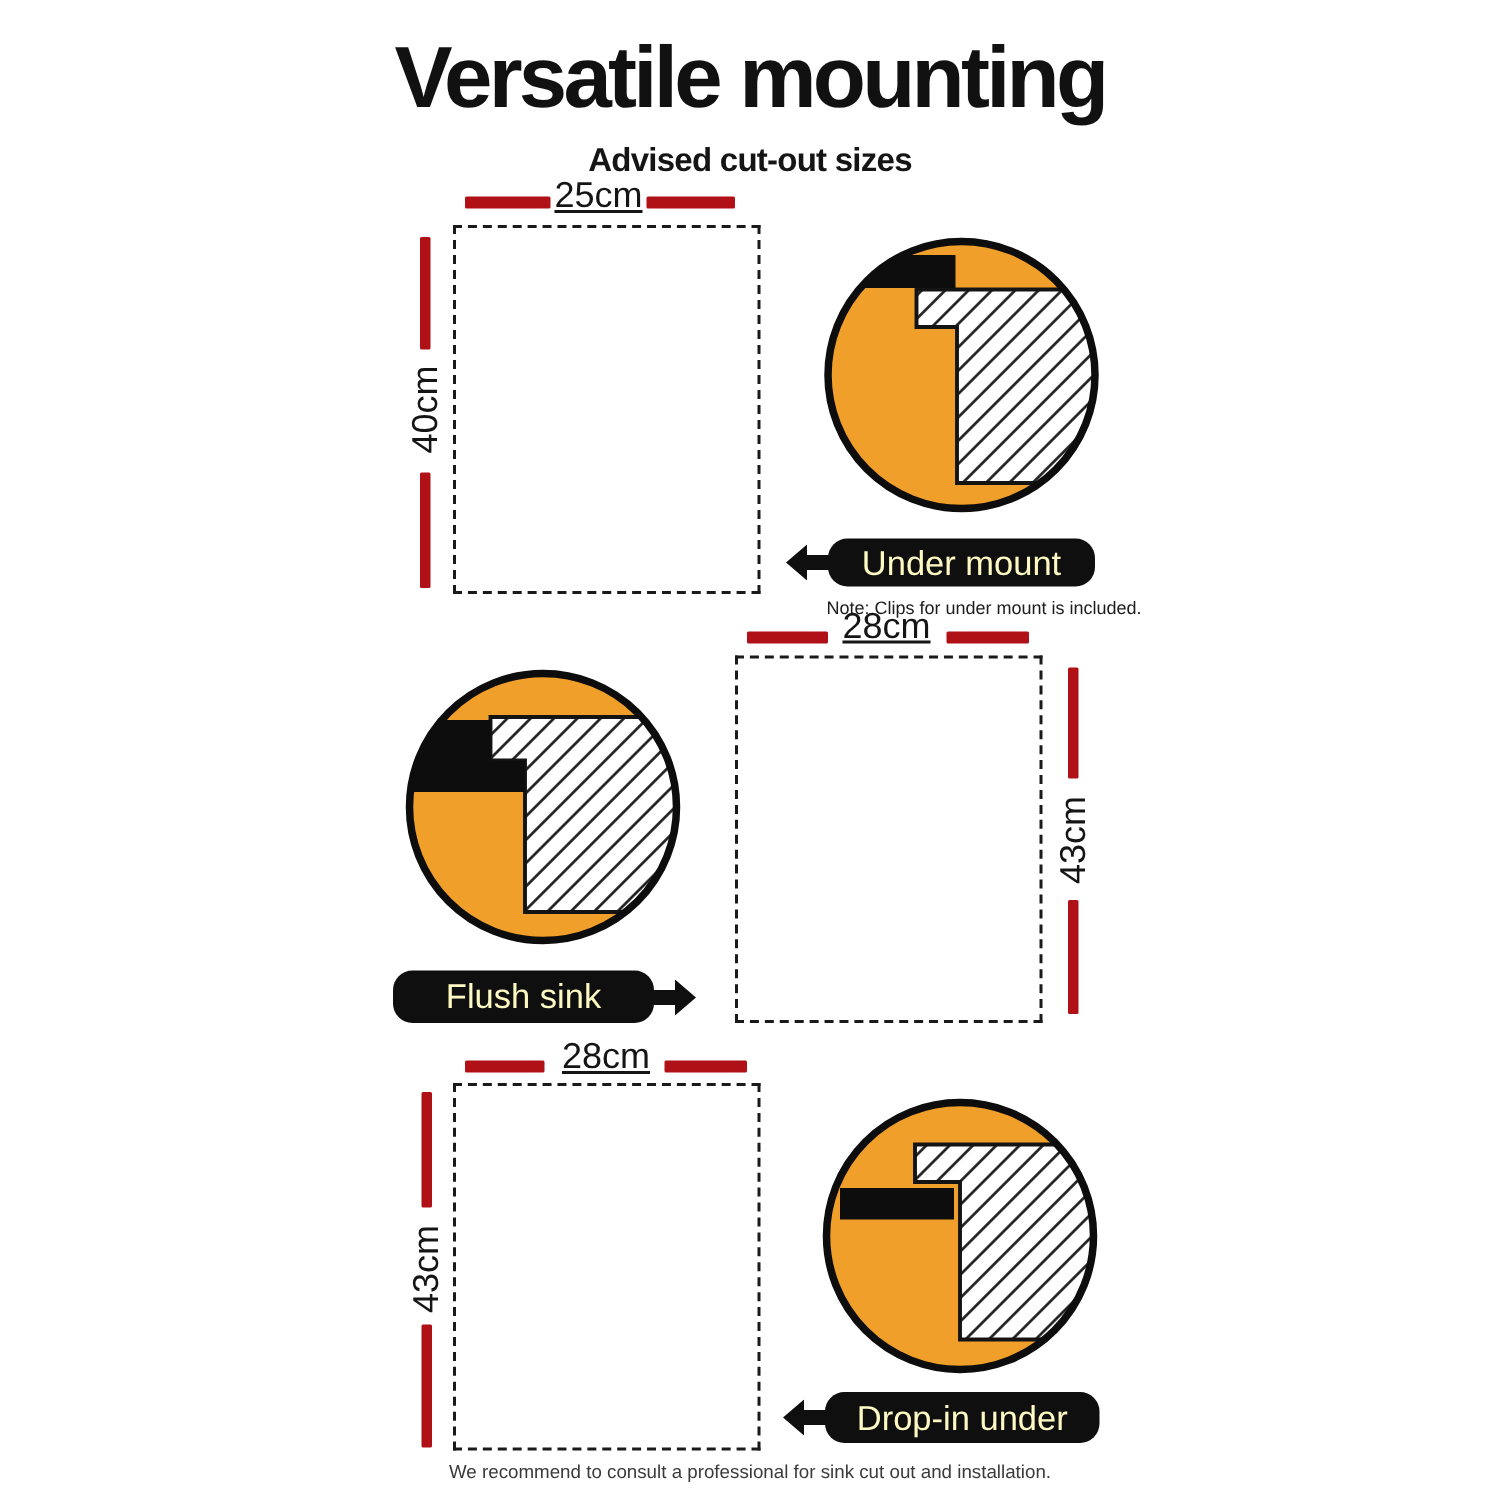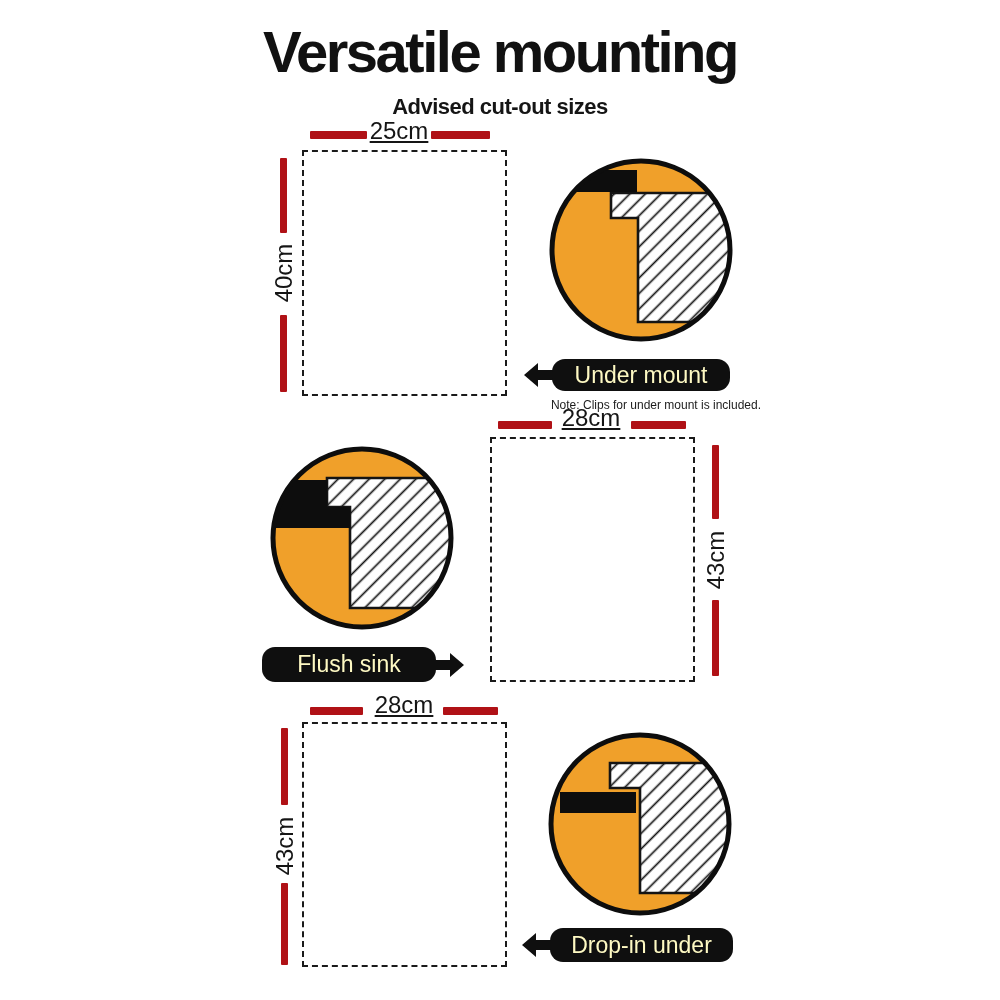--- a/index.html
+++ b/index.html
@@ -152,14 +152,15 @@
       </g>
       <circle cx="92" cy="92" r="89" fill="none" stroke="#0D0D0D" stroke-width="5"></circle>
     </svg>
 
     <svg class="abs" style="left:522px;top:933px;" width="30" height="24" viewBox="0 0 30 24">
       <polygon points="30,7 14,7 14,0 0,12 14,24 14,17 30,17" fill="#0f0f0f"></polygon>
     </svg>
     <div class="abs pill pill-md" style="left:550px;top:928px;width:183px;height:34px;">Drop-in under</div>
   </div>
 
+  <div class="abs footer-note">We recommend to consult a professional for sink cut out and installation.</div>
 
 </div>
 
 </body></html>

